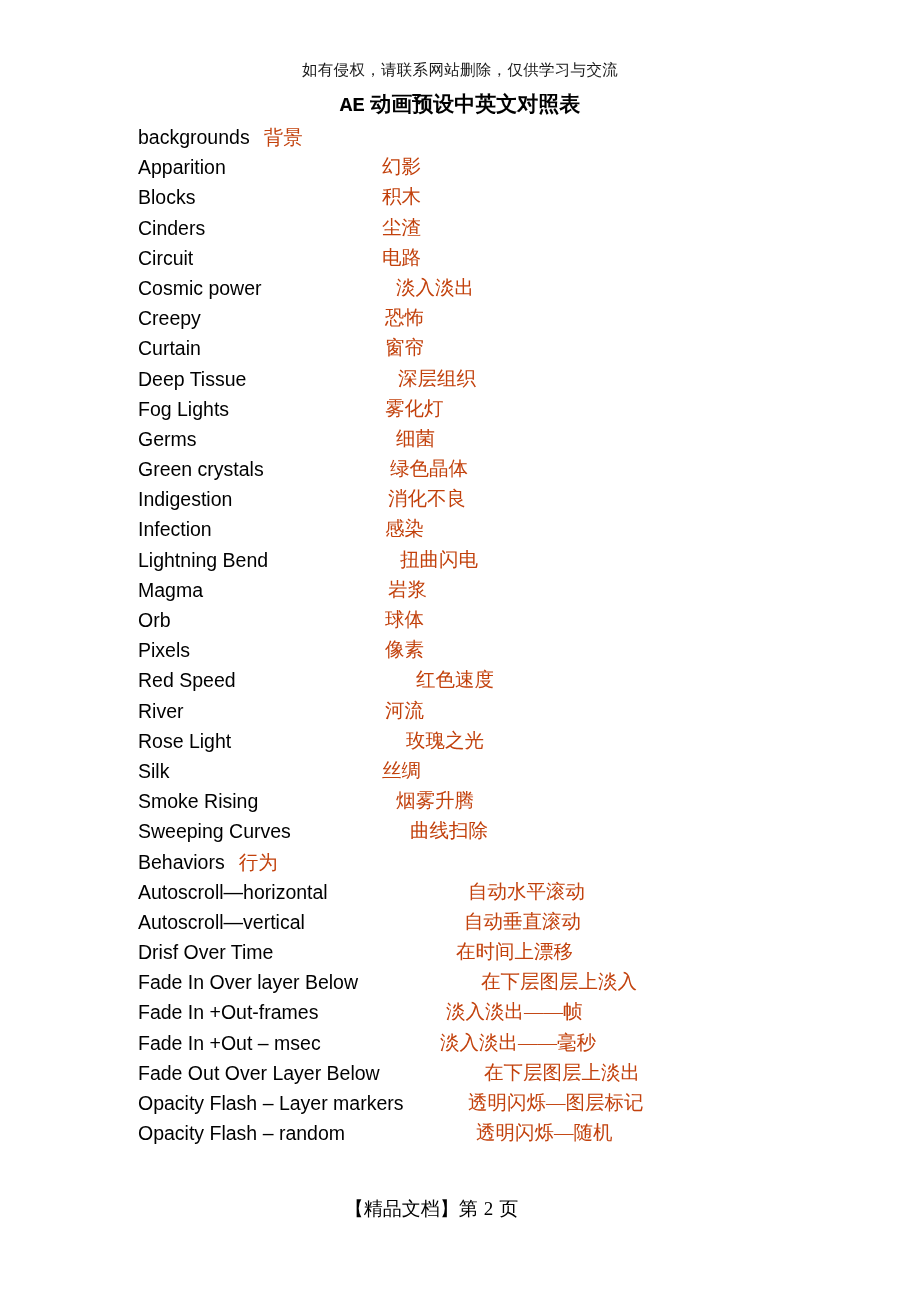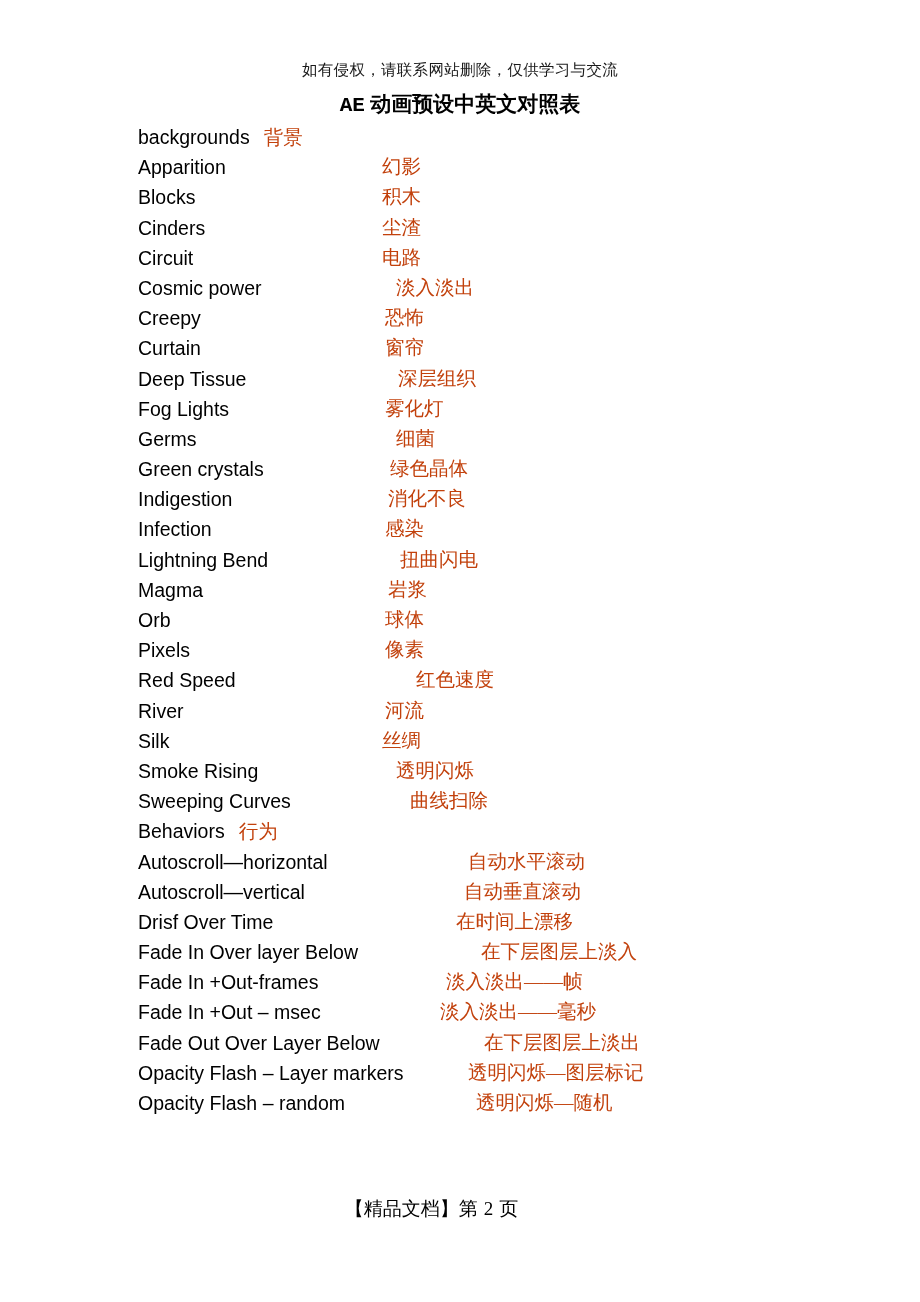--- a/index.html
+++ b/index.html
@@ -131,22 +131,23 @@
       <div class="row"><span class="en">Germs</span><span class="zh" style="left: 258px;">细菌</span></div>
       <div class="row"><span class="en">Green crystals</span><span class="zh" style="left: 252px;">绿色晶体</span></div>
       <div class="row"><span class="en">Indigestion</span><span class="zh" style="left: 250px;">消化不良</span></div>
       <div class="row"><span class="en">Infection</span><span class="zh" style="left: 247px;">感染</span></div>
       <div class="row"><span class="en">Lightning Bend</span><span class="zh" style="left: 262px;">扭曲闪电</span></div>
       <div class="row"><span class="en">Magma</span><span class="zh" style="left: 250px;">岩浆</span></div>
       <div class="row"><span class="en">Orb</span><span class="zh" style="left: 247px;">球体</span></div>
       <div class="row"><span class="en">Pixels</span><span class="zh" style="left: 247px;">像素</span></div>
       <div class="row"><span class="en">Red Speed</span><span class="zh" style="left: 278px;">红色速度</span></div>
       <div class="row"><span class="en">River</span><span class="zh" style="left: 247px;">河流</span></div>
+      <div class="row"><span class="en">Rose Light</span><span class="zh" style="left: 268px;">玫瑰之光</span></div>
       <div class="row"><span class="en">Silk</span><span class="zh" style="left: 244px;">丝绸</span></div>
-      <div class="row"><span class="en">Smoke Rising</span><span class="zh" style="left: 258px;">透明闪烁</span></div>
+      <div class="row"><span class="en">Smoke Rising</span><span class="zh" style="left: 258px;">烟雾升腾</span></div>
       <div class="row"><span class="en">Sweeping Curves</span><span class="zh" style="left: 272px;">曲线扫除</span></div>
       <div class="row inline"><span class="en">Behaviors</span><span class="zh">行为</span></div>
       <div class="row"><span class="en">Autoscroll—horizontal</span><span class="zh" style="left: 330px;">自动水平滚动</span></div>
       <div class="row"><span class="en">Autoscroll—vertical</span><span class="zh" style="left: 326px;">自动垂直滚动</span></div>
       <div class="row"><span class="en">Drisf Over Time</span><span class="zh" style="left: 318px;">在时间上漂移</span></div>
       <div class="row"><span class="en">Fade In Over layer Below</span><span class="zh" style="left: 343px;">在下层图层上淡入</span></div>
       <div class="row"><span class="en">Fade In +Out-frames</span><span class="zh" style="left: 308px;">淡入淡出——帧</span></div>
       <div class="row"><span class="en">Fade In +Out – msec</span><span class="zh" style="left: 302px;">淡入淡出——毫秒</span></div>
       <div class="row"><span class="en">Fade Out   Over Layer Below</span><span class="zh" style="left: 346px;">在下层图层上淡出</span></div>
       <div class="row"><span class="en">Opacity Flash – Layer markers</span><span class="zh" style="left: 330px;">透明闪烁—图层标记</span></div>

